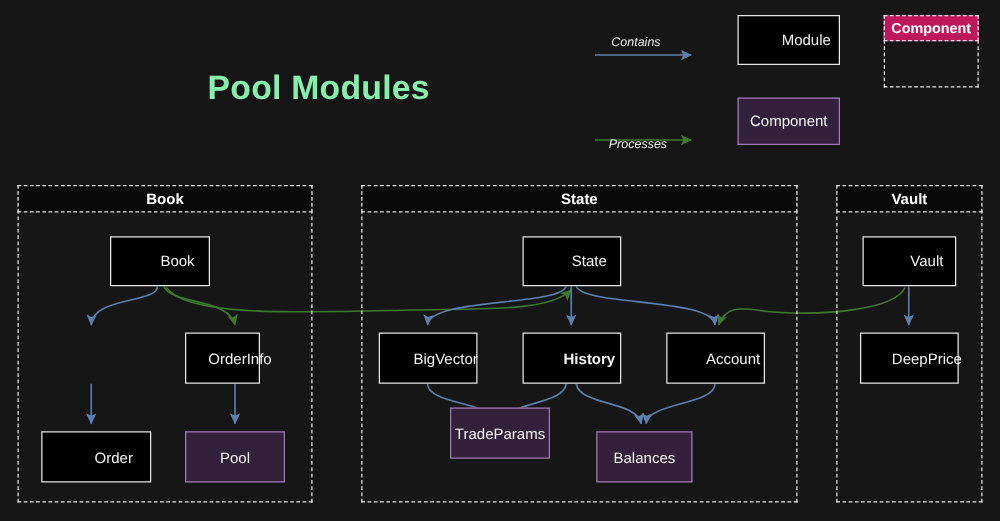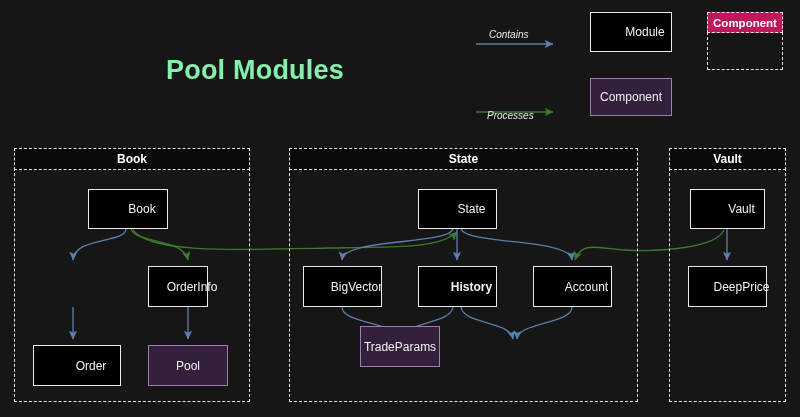--- a/index.html
+++ b/index.html
@@ -172,17 +172,18 @@
   <div class="node module" style="left:88px; top:189px; width:80px; height:40px;">Book</div>
   <div class="node module" style="left:148px; top:266px; width:60px; height:41px;">OrderInfo</div>
   <div class="node module" style="left:33px; top:345px; width:88px; height:41px;">Order</div>
   <div class="node primitive" style="left:148px; top:345px; width:80px; height:41px;">Pool</div>
 
   <div class="node module" style="left:418px; top:189px; width:79px; height:40px;">State</div>
   <div class="node module" style="left:303px; top:266px; width:79px; height:41px;">BigVector</div>
   <div class="node module" style="left:418px; top:266px; width:79px; height:41px;font-weight:bold;">History</div>
   <div class="node module" style="left:533px; top:266px; width:79px; height:41px;">Account</div>
   <div class="node primitive" style="left:360px; top:326px; width:80px; height:41px;">TradeParams</div>
+  <div class="node primitive" style="left:477px; top:345px; width:77px; height:41px;">Balances</div>
 
   <div class="node module" style="left:690px; top:189px; width:75px; height:40px;">Vault</div>
   <div class="node module" style="left:688px; top:266px; width:79px; height:41px;text-align:center;">DeepPrice</div>
 
 </div>
 
 </body></html>

